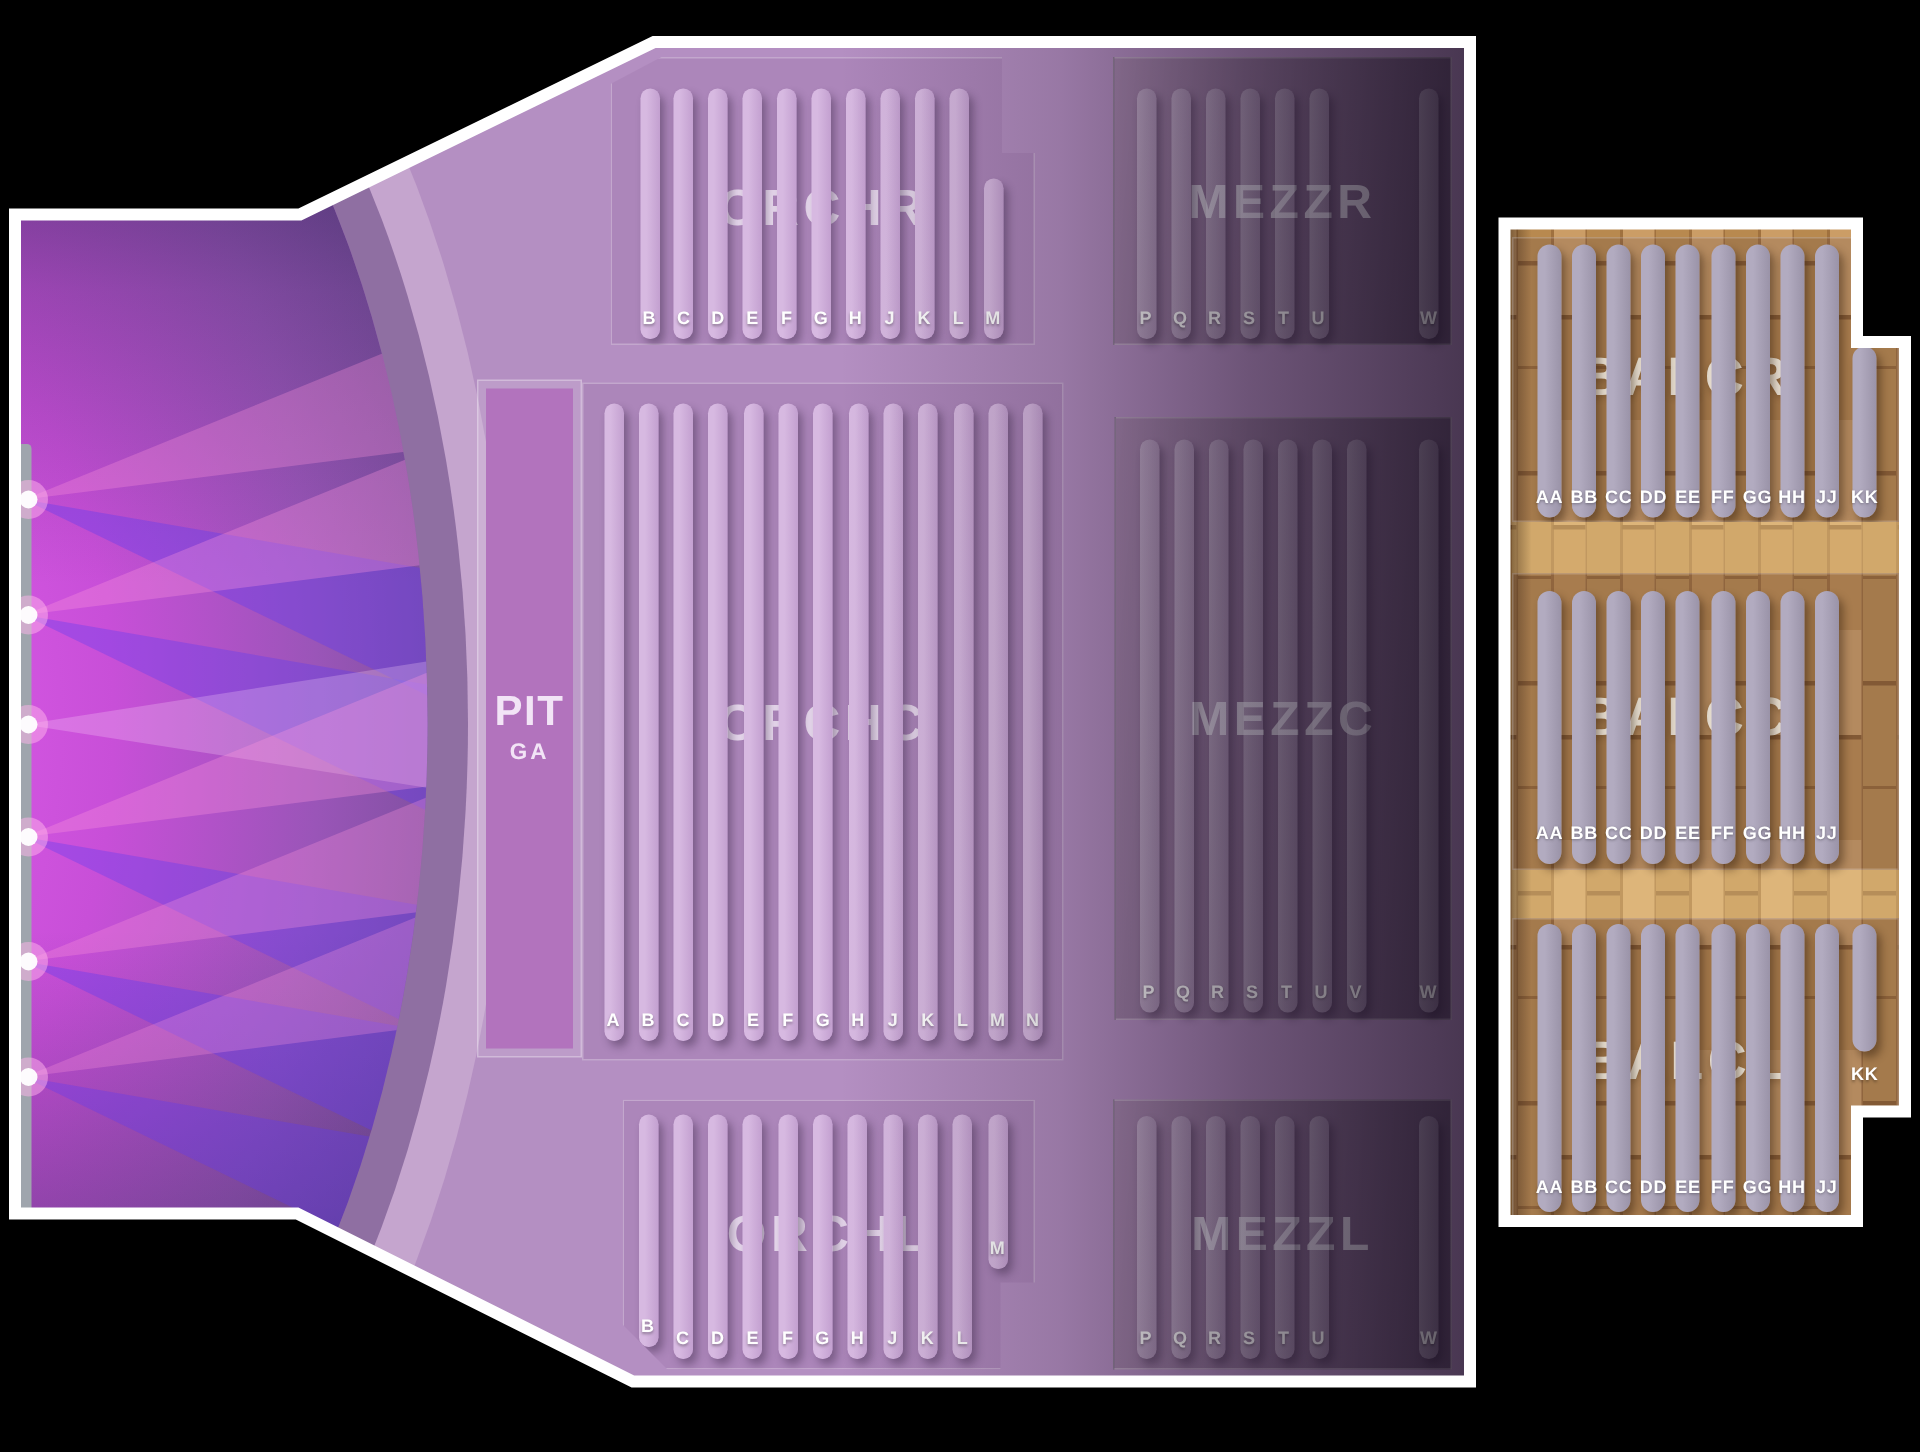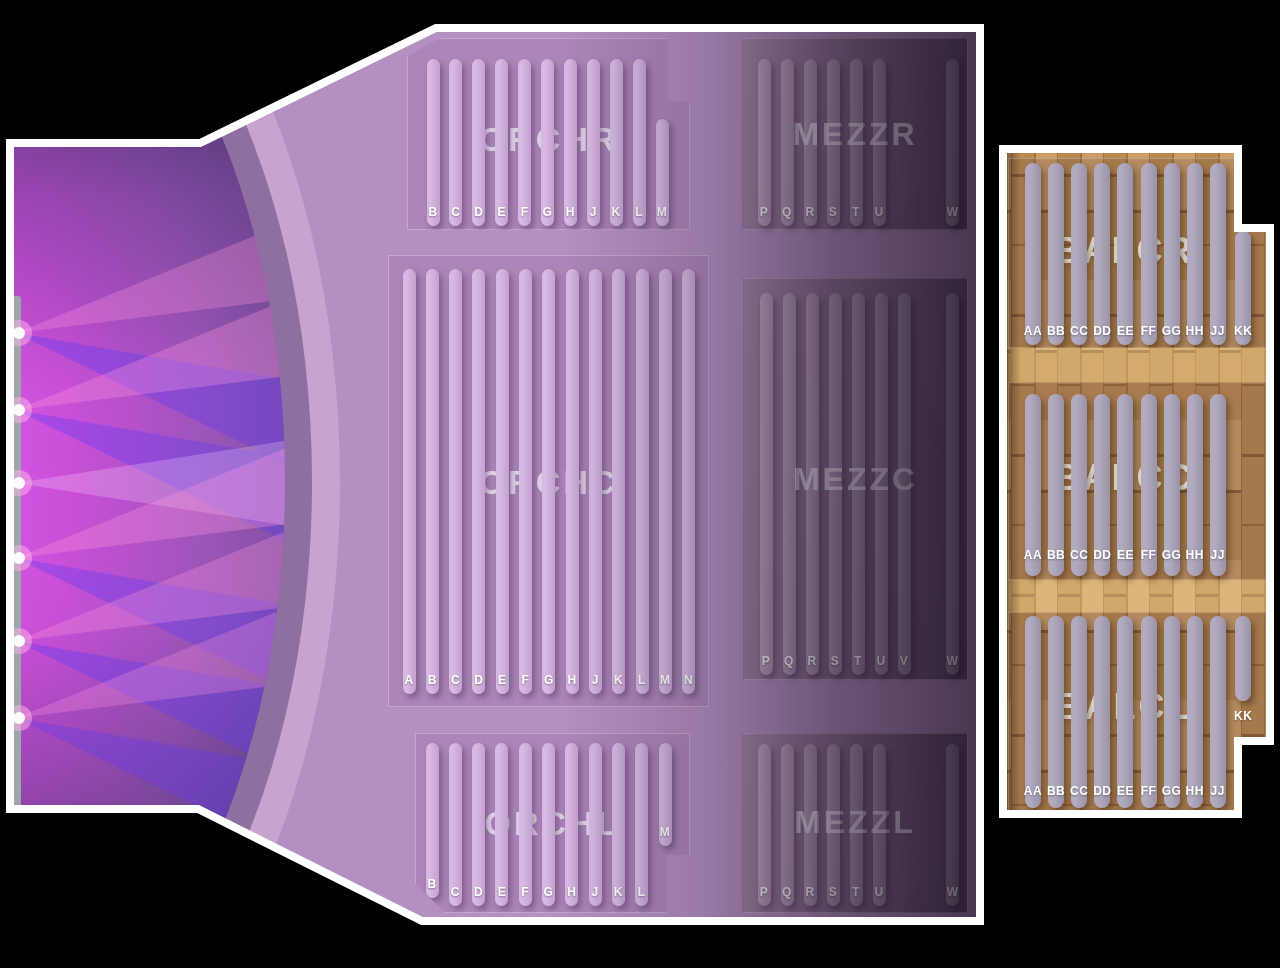--- a/index.html
+++ b/index.html
@@ -147,20 +147,25 @@
       </g>
     </g>
 
     <polygon points="1003,149 1238,149 1238,228 1270,228 1270,741 1238,741 1238,814 1003,814" fill="url(#wood)"></polygon>
   </svg>
 
   <div class="aisle" id="aisle1"></div>
   <div class="aisle" id="aisle2"></div>
   <div id="woodshadow"></div>
 
+  <div class="section" id="pit">
+    <div class="inner"></div>
+    <div class="pitlabel" id="pit-main">PIT</div>
+    <div class="pitlabel" id="pit-sub">GA</div>
+  </div>
 
   <div class="section orch panel" id="orchr">
     <div class="title">ORCHR</div>
   <div class="bar" style="left: 18.5px; width: 13px;">
         <span class="lbl">B</span>
       </div>
       <div class="bar" style="left: 41.4px; width: 13px;">
         <span class="lbl">C</span>
       </div>
       <div class="bar" style="left: 64.3px; width: 13px;">

